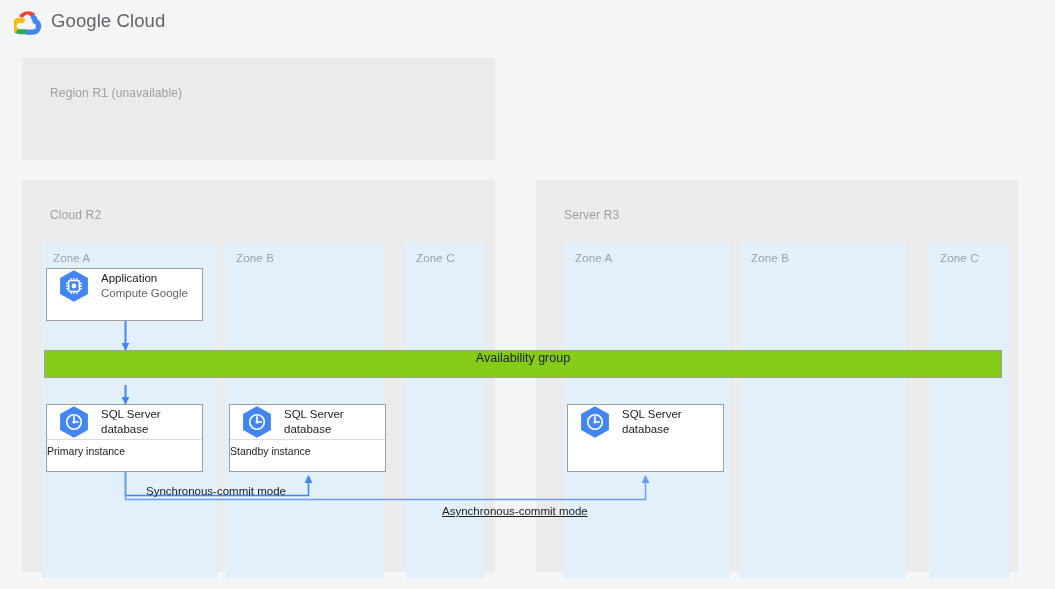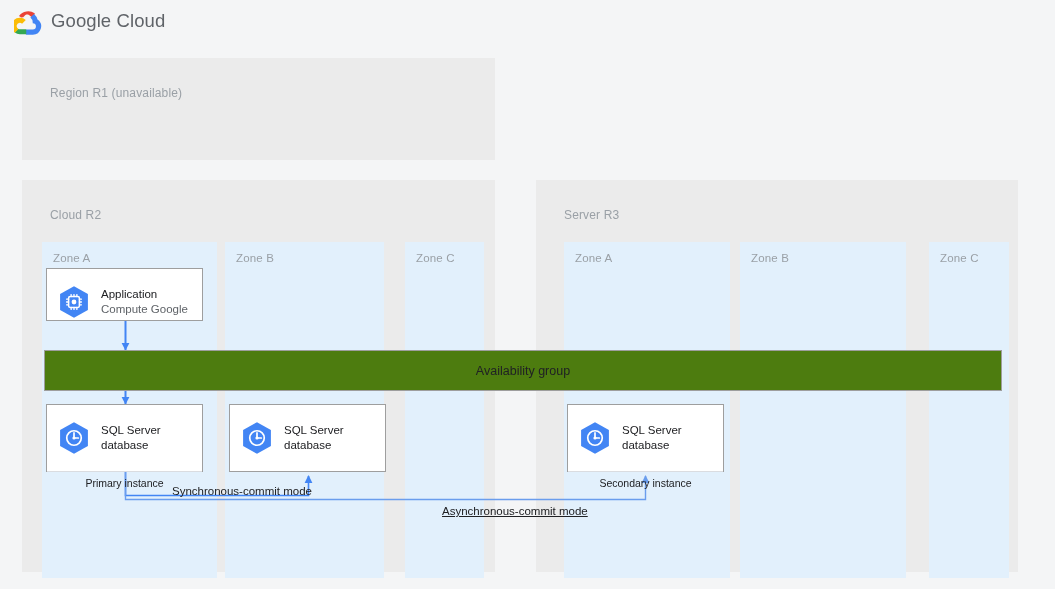--- a/index.html
+++ b/index.html
@@ -79,54 +79,53 @@
   .node {
     position: absolute;
     background: #ffffff;
     border: 1px solid #9e9e9e;
     box-sizing: border-box;
     z-index: 5;
   }
   .node-main {
     display: flex;
     align-items: center;
-    padding: 16px 10px;
+    padding: 0 10px;
     gap: 10px;
   }
   .node-icon { width: 34px; height: 34px; flex: none; }
   .node-text {
     font-size: 11.5px;
     color: #202124;
     line-height: 1.32;
   }
   .node-sub {
     color: #5f6368;
   }
   .node-footer {
     border-top: 1px solid #dadce0;
-    text-align: center;
+    text-align: left;
     font-size: 10.5px;
     color: #202124;
     padding: 5px 0 6px;
   }
   #node-application { left: 46px; top: 268px; width: 157px; height: 53px; }
   #node-db-primary   { left: 46px;  top: 404px; width: 157px; height: 68px; }
   #node-db-standby   { left: 229px; top: 404px; width: 157px; height: 68px; }
   #node-db-secondary { left: 567px; top: 404px; width: 157px; height: 68px; }
 
   
   #availability-group {
     position: absolute;
     left: 44px; top: 350px;
-    width: 958px; height: 41px;
-    background: #4d7c0f;
+    width: 958px; height: 28px;
+    background: #84cc16;
     border: 1px solid #9e9e9e;
     box-sizing: border-box;
     display: flex;
-    align-items: center;
     justify-content: center;
     font-size: 12.5px;
     color: #202124;
     z-index: 5;
   }
 
   
   #connectors {
     position: absolute;
     left: 0; top: 0;
@@ -135,21 +134,21 @@
     z-index: 4;
   }
 
   .edge-label {
     position: absolute;
     font-size: 11.5px;
     color: #202124;
     white-space: nowrap;
     z-index: 6;
   }
-  #label-sync  { left: 146px; top: 485px; margin-left: 26px; }
+  #label-sync  { left: 146px; top: 485px; }
   #label-async { left: 442px; top: 505px; text-decoration: underline; }
 </style>
 </head>
 <body>
 
 <div id="header">
   <svg id="gcp-logo" viewBox="0 0 48 48">
     <path fill="#EA4335" d="M29.3 16.9l1.6.03 4.4-4.4.2-1.9A19.7 19.7 0 0 0 8.6 15.3l3.7 2.6 3.5-0.4 3.7-3.7s4.4-3.6 9.8 3.1z"></path>
     <path fill="#4285F4" d="M40.3 21.3a19.6 19.6 0 0 0-5.9-9.5l-6.3 6.3a10.9 10.9 0 0 1 4 8.5v1.1a5.5 5.5 0 0 1 0 11h-11l-1.1 1.1v6.6l1.1 1h11a14.3 14.3 0 0 0 8.2-26.1z"></path>
     <path fill="#34A853" d="M10 46.8h11v-8.8H10a5.4 5.4 0 0 1-2.2-.5l-1.6.5-4.4 4.4-.4 1.5A14.2 14.2 0 0 0 10 46.8z"></path>
@@ -268,29 +267,29 @@
       <path fill="#4285f4" d="M20 1.5 L38 11.5 L38 32.5 L20 42.5 L2 32.5 L2 11.5 Z"></path>
       <circle cx="20" cy="22" r="9.4" fill="none" stroke="#ffffff" stroke-width="2.2"></circle>
       <path d="M20 15.4 L20 22 L25.6 22" fill="none" stroke="#ffffff" stroke-width="2.2" stroke-linecap="round"></path>
       <circle cx="20" cy="22" r="2.1" fill="#ffffff"></circle>
     </svg>
     <div class="node-text">
       <div>SQL Server</div>
       <div>database</div>
     </div>
   </div>
+  <div class="node-footer">Standby instance</div>
 </div>
 
 <div class="node" id="node-db-secondary">
   <div class="node-main">
     <svg class="node-icon" viewBox="0 0 40 44">
       <path fill="#4285f4" d="M20 1.5 L38 11.5 L38 32.5 L20 42.5 L2 32.5 L2 11.5 Z"></path>
       <circle cx="20" cy="22" r="9.4" fill="none" stroke="#ffffff" stroke-width="2.2"></circle>
       <path d="M20 15.4 L20 22 L25.6 22" fill="none" stroke="#ffffff" stroke-width="2.2" stroke-linecap="round"></path>
       <circle cx="20" cy="22" r="2.1" fill="#ffffff"></circle>
     </svg>
     <div class="node-text">
       <div>SQL Server</div>
       <div>database</div>
     </div>
   </div>
-  <div class="node-footer">Secondary instance</div>
 </div>
 
 </body></html>

